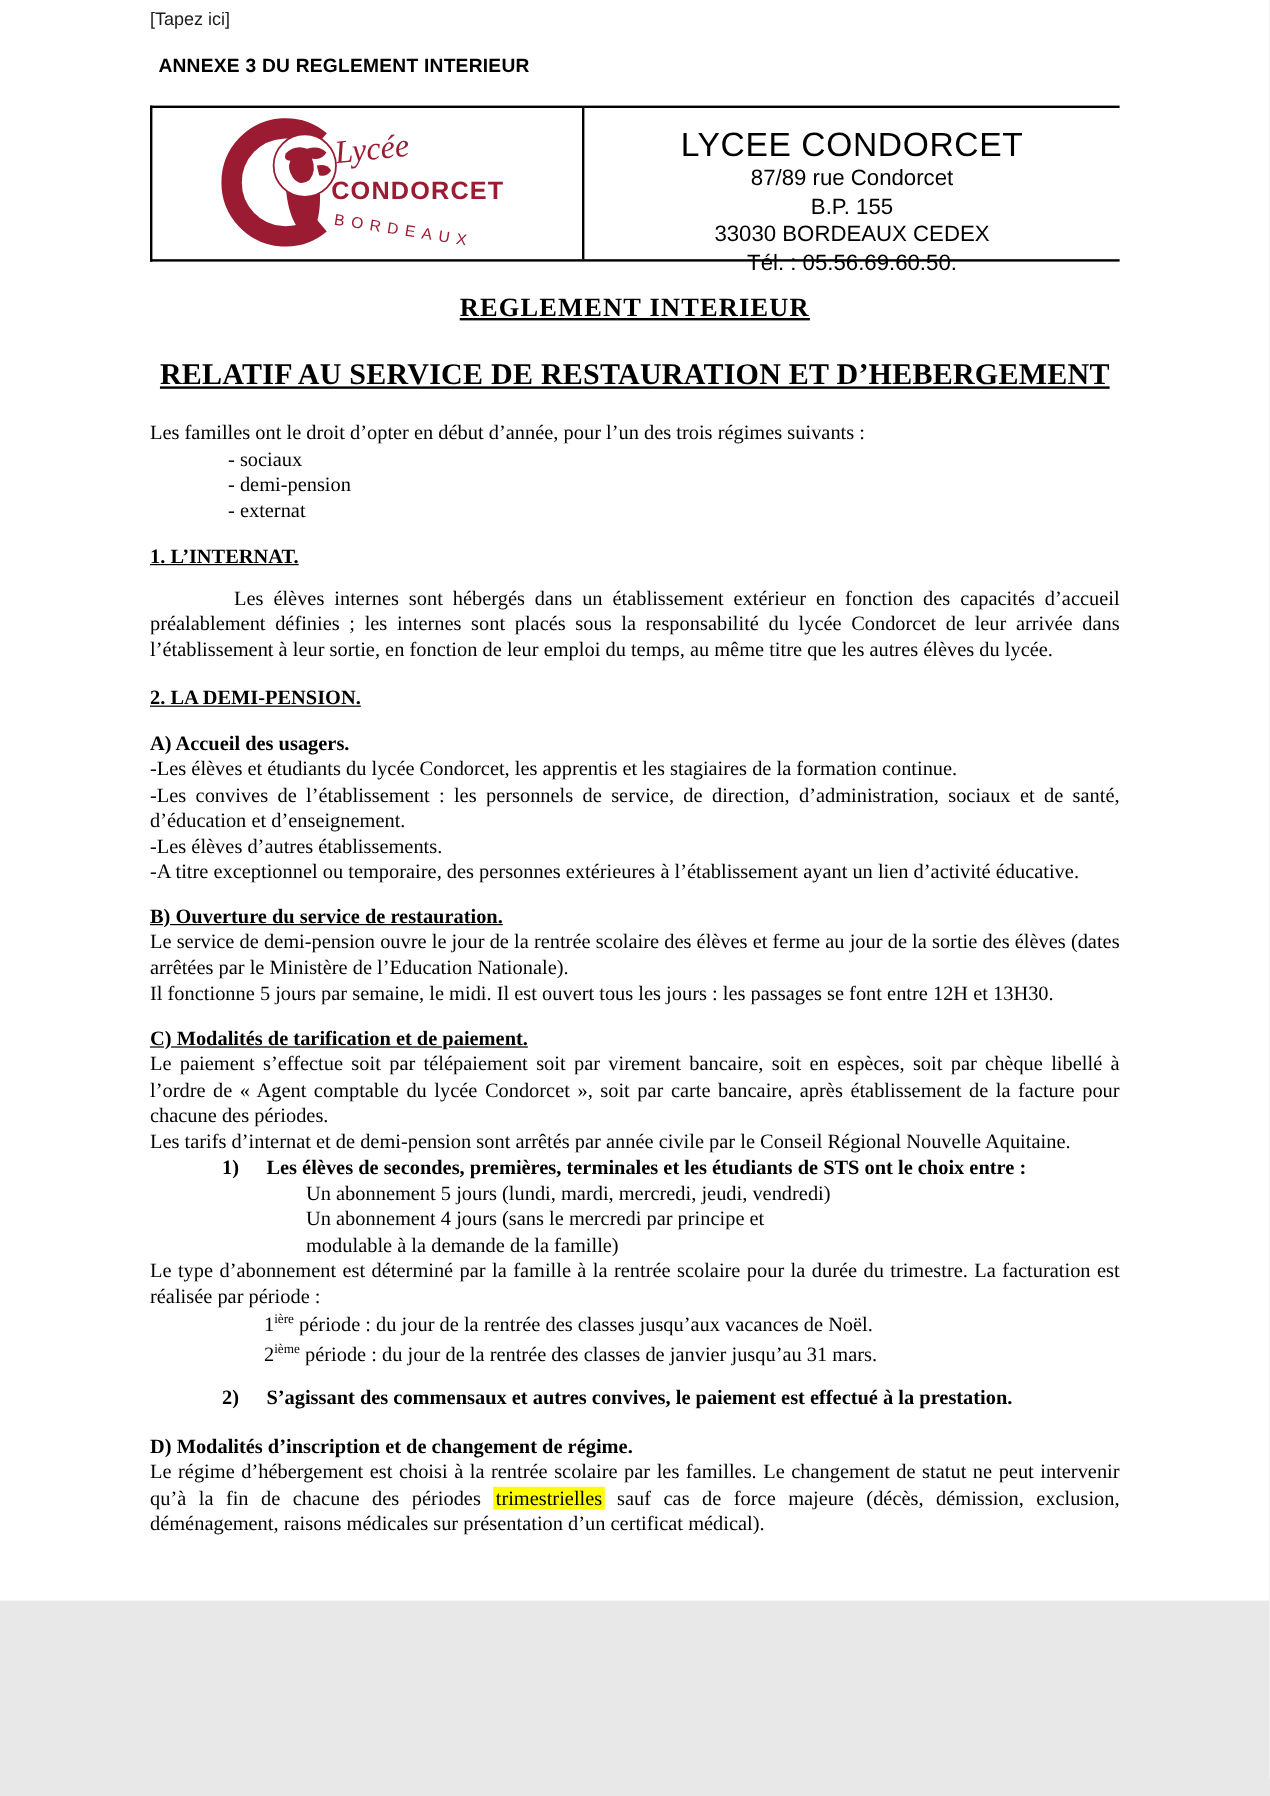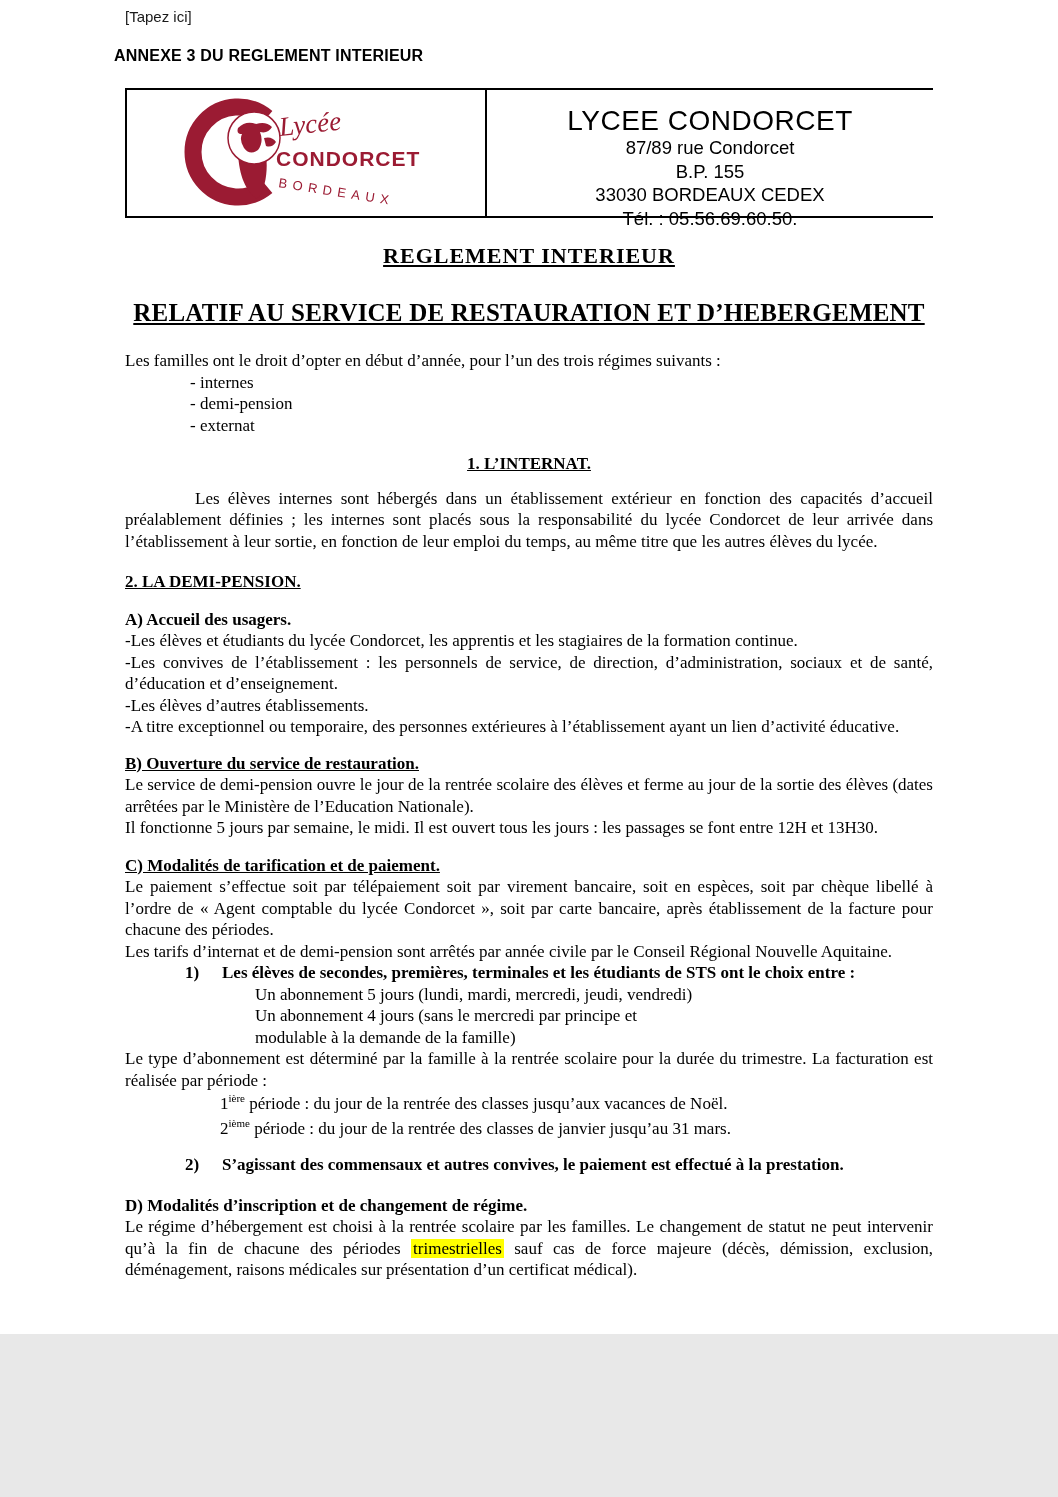--- a/index.html
+++ b/index.html
@@ -7,21 +7,21 @@
     position:relative; width:1058px; height:1334px; margin:0 auto;
     background:#ffffff; color:#000;
     font-family:"Liberation Serif", serif;
     overflow:hidden;
   }
   .tapez {
     position:absolute; top:8px; left:125px;
     font-family:"Liberation Sans", sans-serif; font-size:15px; color:#1a1a1a;
   }
   .annexe {
-    position:absolute; top:47px; left:114px;
+    position:absolute; top:47px; left:132px;
     font-family:"Liberation Sans", sans-serif; font-size:16px; font-weight:bold;
     letter-spacing:0.2px;
   }
   
   .hdr-table {
     position:absolute; top:88px; left:125px; width:808px; height:130px;
     border-top:2px solid #000; border-bottom:2px solid #000; border-left:2px solid #000;
     display:flex; box-sizing:border-box;
   }
   .hdr-left {
@@ -46,21 +46,21 @@
   .main > * { margin:0; }
   .center { text-align:center; }
   .t1 { margin-top:7px; font-size:22px; font-weight:bold; letter-spacing:1px;
         line-height:26px; text-decoration:underline; }
   .t2 { margin-top:29px; font-size:25px; font-weight:bold; line-height:29px;
         text-decoration:underline; letter-spacing:0.2px; }
   .intro { margin-top:23px; }
   .regimes { padding-left:65px; }
   .heading { font-weight:bold; text-decoration:underline; }
   .heading-plain { font-weight:bold; }
-  .h-s1 { margin-top:17px;text-align:center; }
+  .h-s1 { margin-top:17px; }
   .h-s2 { margin-top:19px; }
   .h-a  { margin-top:16px; }
   .h-b  { margin-top:15px; }
   .h-c  { margin-top:16px; }
   .h-d  { margin-top:19px; }
   .just { text-align:justify; }
   .ind  { text-indent:70px; }
   .numbered { padding-left:60px; font-weight:bold; }
   .numbered .num { display:inline-block; width:37px; }
   .numbered2 { margin-top:13px; }
@@ -106,21 +106,21 @@
       <div class="addr">Tél. : 05.56.69.60.50.</div>
     </div>
   </div>
 
   <div class="main">
     <div class="t1 center">REGLEMENT INTERIEUR</div>
     <div class="t2 center">RELATIF AU SERVICE DE RESTAURATION ET D’HEBERGEMENT</div>
 
     <p class="intro">Les familles ont le droit d’opter en début d’année, pour l’un des trois régimes suivants :</p>
     <div class="regimes">
-      <div>- internes</div>
+      <div>- sociaux</div>
       <div>- demi-pension</div>
       <div>- externat</div>
     </div>
 
     <div class="heading h-s1">1. L’INTERNAT.</div>
     <p class="just ind" style="margin-top:13px;">Les élèves internes sont hébergés dans un établissement extérieur en fonction des capacités d’accueil préalablement définies ; les internes sont placés sous la responsabilité du lycée Condorcet de leur arrivée dans l’établissement à leur sortie, en fonction de leur emploi du temps, au même titre que les autres élèves du lycée.</p>
 
     <div class="heading h-s2">2. LA DEMI-PENSION.</div>
 
     <div class="heading-plain h-a">A) Accueil des usagers.</div>

